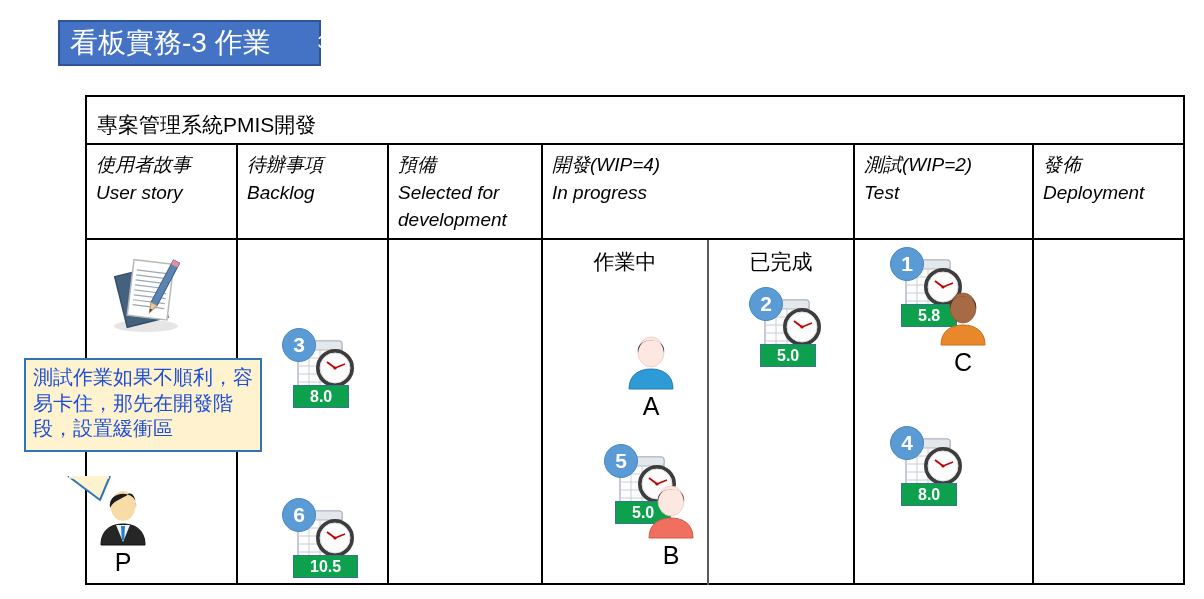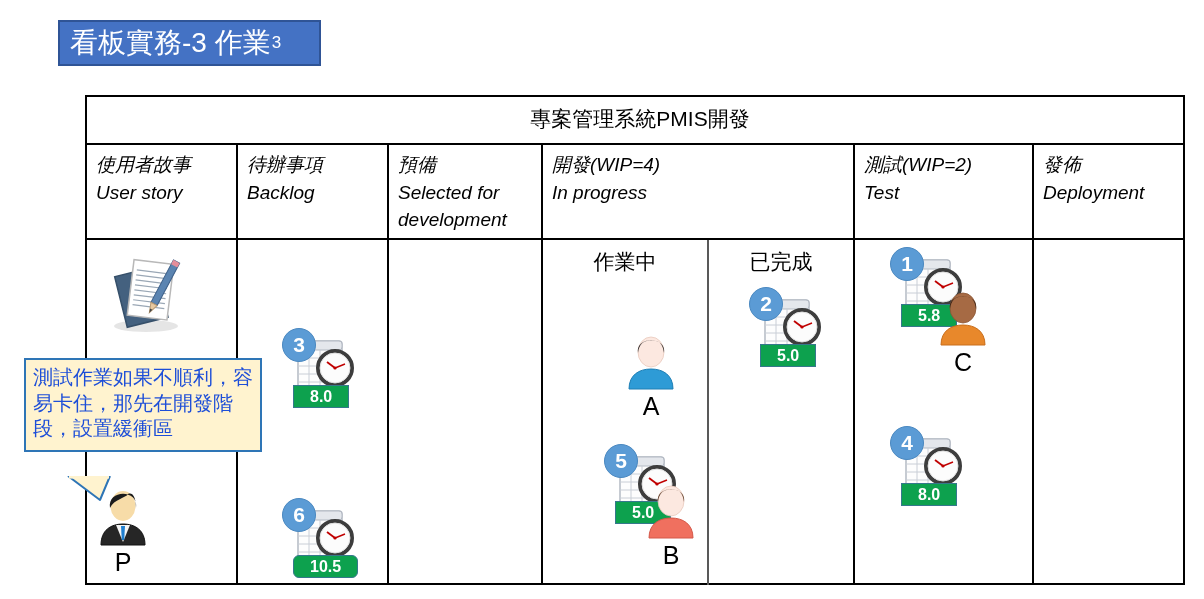--- a/index.html
+++ b/index.html
@@ -5,31 +5,31 @@
   html,body { margin:0; padding:0; background:#fff; }
   .stage {
     position:relative; width:1204px; height:599px; background:#fff; overflow:hidden;
     font-family:"Liberation Sans","DejaVu Sans",sans-serif; color:#000;
   }
   
   .title-box {
     position:absolute; left:58px; top:20px; width:263px; height:46px;
     background:var(--title-bg,#4472C4); border:2px solid #2F5496;
     box-sizing:border-box; display:flex; align-items:center; padding-left:10px;
-    color:#fff; font-size:28px; white-space:nowrap;
+    color:#fff; font-size:28px; white-space:nowrap;gap:46px;
   }
   .title-box sub { font-size:17px; margin-left:1px; }
   
   .board {
     position:absolute; left:85px; top:95px; width:1100px; height:490px;
     border:2px solid #000; box-sizing:border-box;
   }
   .board-title-row {
     height:48px; box-sizing:border-box; border-bottom:2px solid #000;
-    font-size:21px; padding:8px 0 0 10px;text-align:center;
+    font-size:21px; padding:14px 0 0 10px;
   }
   .header-row { display:grid; grid-template-columns:151px 151px 154px 312px 179px 1fr;
     height:95px; box-sizing:border-box; border-bottom:2px solid #000; }
   .header-cell { box-sizing:border-box; border-right:2px solid #000; padding:6px 6px 0 9px;
     font-size:19px; line-height:1.45;font-style:italic; }
   .header-cell:last-child { border-right:none; }
   .header-cell .zh, .header-cell .en { display:block; }
   .body-row { display:grid; grid-template-columns:151px 151px 154px 312px 179px 1fr;
     height:345px; }
   .body-cell { box-sizing:border-box; border-right:2px solid #000; position:relative; }
@@ -198,21 +198,21 @@
       </g>
       <circle cx="38" cy="31" r="17" fill="#fff" stroke="#3d3d3d" stroke-width="4"></circle>
       <circle cx="38" cy="31" r="15" fill="#fcfcfc" stroke="#dcdcdc" stroke-width="1"></circle>
       <line x1="38" y1="31" x2="30" y2="25" stroke="#C00000" stroke-width="1.8"></line>
       <line x1="38" y1="31" x2="48" y2="27" stroke="#C00000" stroke-width="1.4"></line>
       <circle cx="38" cy="31" r="1.6" fill="#C00000"></circle>
     </svg>
     <div class="num">
         <span>6</span>
       </div>
-    <div class="hours" style="min-width:56px;border-radius:6px;">
+    <div class="hours" style="min-width:56px;">
         <span>10.5</span>
       </div>
   </div>
 
   <div class="card" style="left:604px; top:444px;">
     <svg class="cal" width="58" height="56" viewBox="0 0 58 56">
       <rect x="1" y="4" width="44" height="48" rx="3" fill="#fdfdfd" stroke="#b4bac4" stroke-width="1.5"></rect>
       <rect x="1" y="4" width="44" height="9" rx="3" fill="#e4e7ec" stroke="#b4bac4" stroke-width="1"></rect>
       <g stroke="#c9ced6" stroke-width="1">
         <line x1="1" y1="21" x2="45" y2="21"></line>

